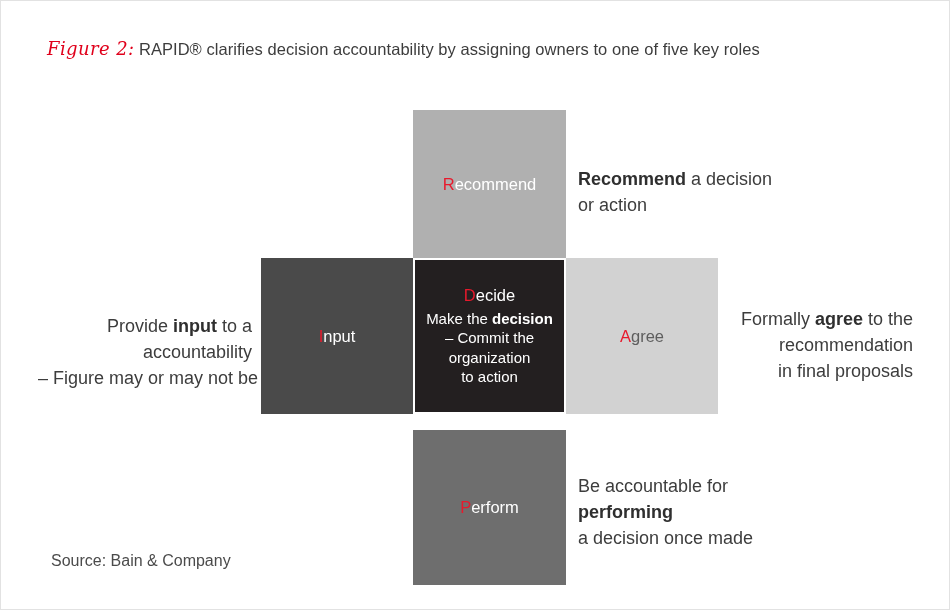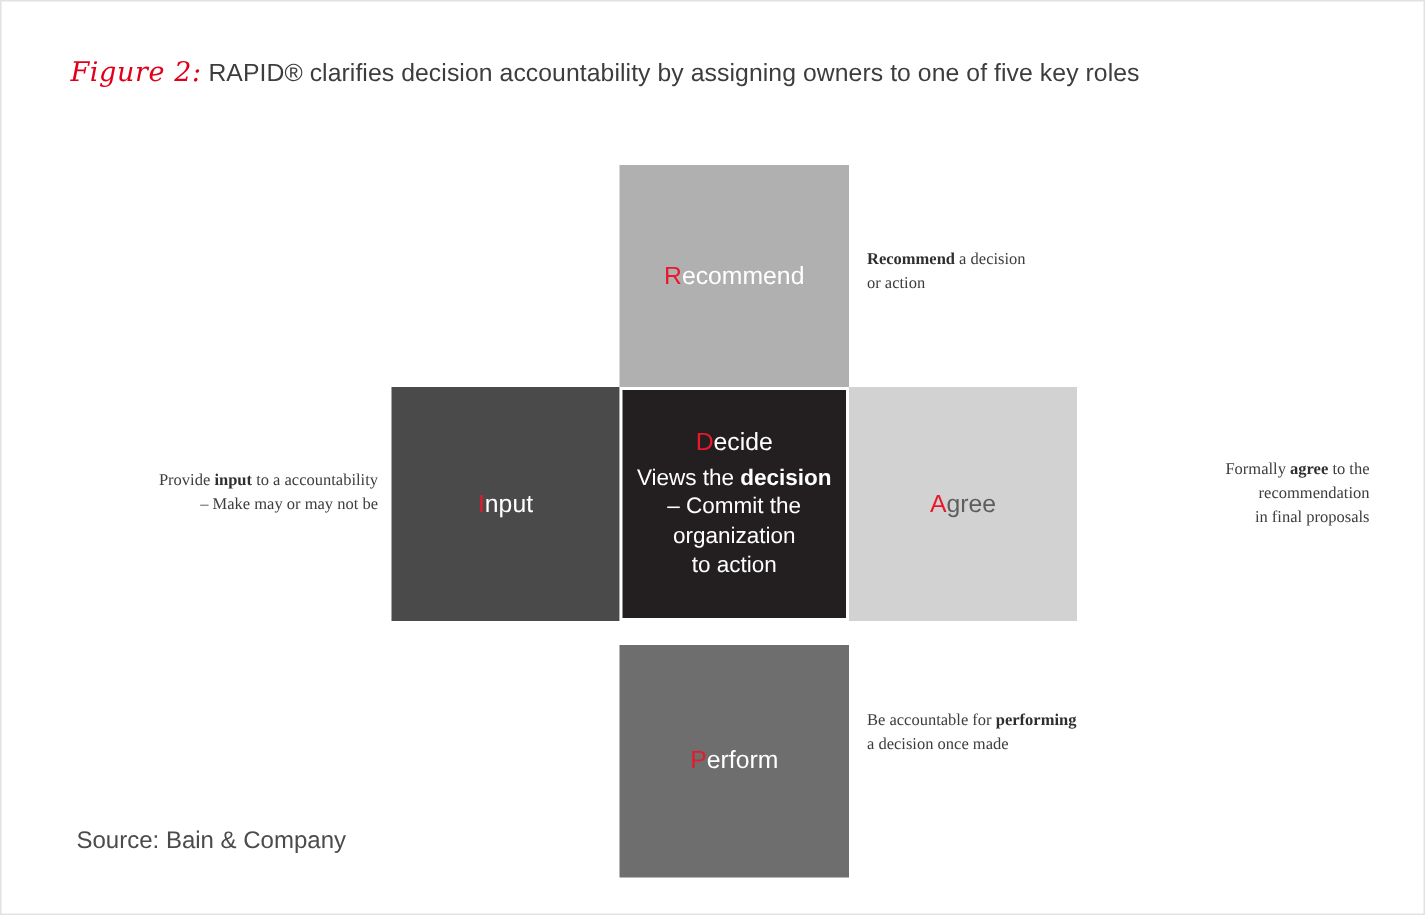--- a/index.html
+++ b/index.html
@@ -104,24 +104,23 @@
   .decide-body {
     font-size: 15px;
     color: #ffffff;
     line-height: 1.28;
   }
   .decide-body b { font-weight: bold; }
 
   
   .callout {
     position: absolute;
-    font-size: 11px;
+    font-size: 18px;
     color: #3d3d3d;
     line-height: 1.45;
-    font-family: Liberation Serif, serif;
   }
   .callout b { font-weight: bold; color: #2f2f2f; }
   .callout-recommend {
     left: 578px;
     top: 166px;
     width: 230px;
     text-align: left;
   }
   .callout-agree {
     left: 731px;
@@ -177,21 +176,21 @@
     <div class="cell-label">
       <span class="cap">I</span><span>nput</span>
     </div>
   </div>
 
   <div class="cell cell-decide">
     <div class="decide-title">
       <span class="cap">D</span><span>ecide</span>
     </div>
     <div class="decide-body">
-      <span>Views the </span><b>decision</b><br>
+      <span>Make the </span><b>decision</b><br>
       <span>– Commit the</span><br>
       <span>organization</span><br>
       <span>to action</span>
     </div>
   </div>
 
   <div class="cell cell-agree">
     <div class="cell-label">
       <span class="cap">A</span><span>gree</span>
     </div>
@@ -211,21 +210,21 @@
 </div>
 
 <div class="callout callout-agree">
   <span>Formally </span><b>agree</b><span> to the</span><br>
   <span>recommendation</span><br>
   <span class="sub-line">in final proposals</span>
 </div>
 
 <div class="callout callout-input">
   <span>Provide </span><b>input</b><span> to a accountability</span><br>
-  <span class="sub-line">– Make may or may not be</span>
+  <span class="sub-line">– Figure may or may not be</span>
 </div>
 
 <div class="callout callout-perform">
   <span>Be accountable for </span><b>performing</b><br>
   <span>a decision once made</span>
 </div>
 
 <div class="source">Source: Bain &amp; Company</div>
 
 </body></html>

